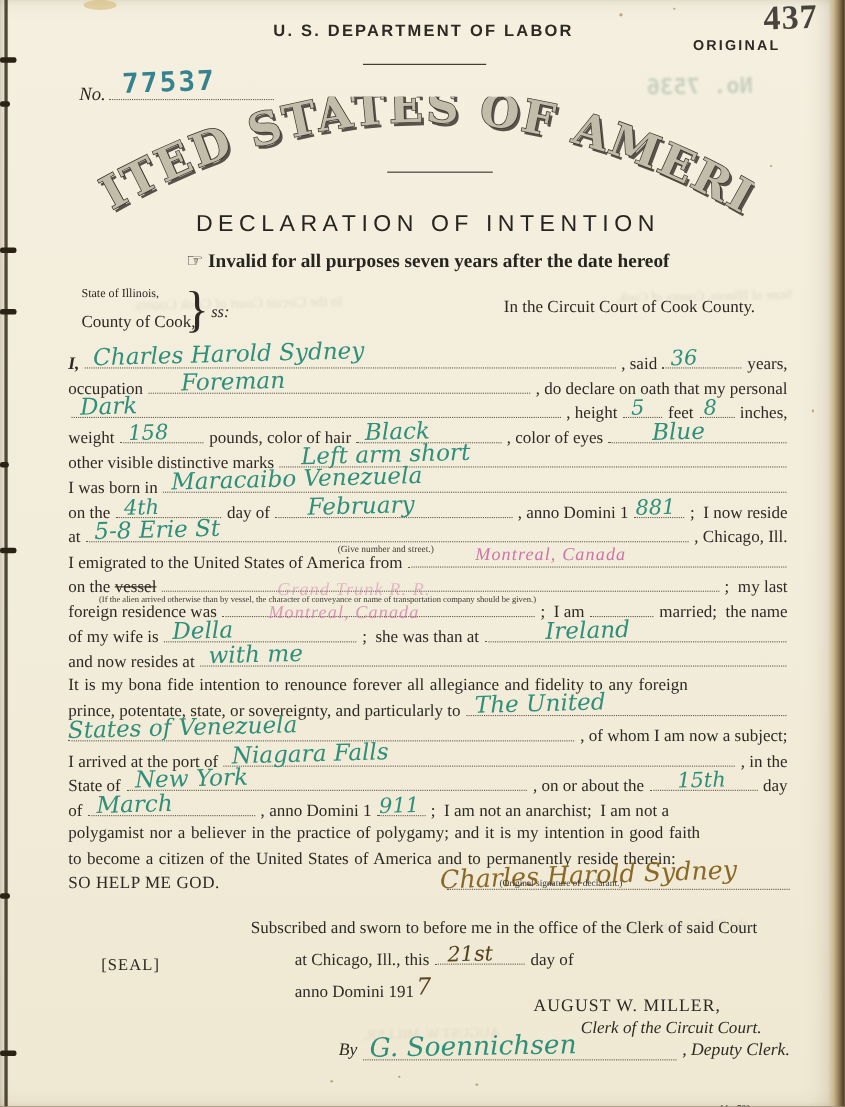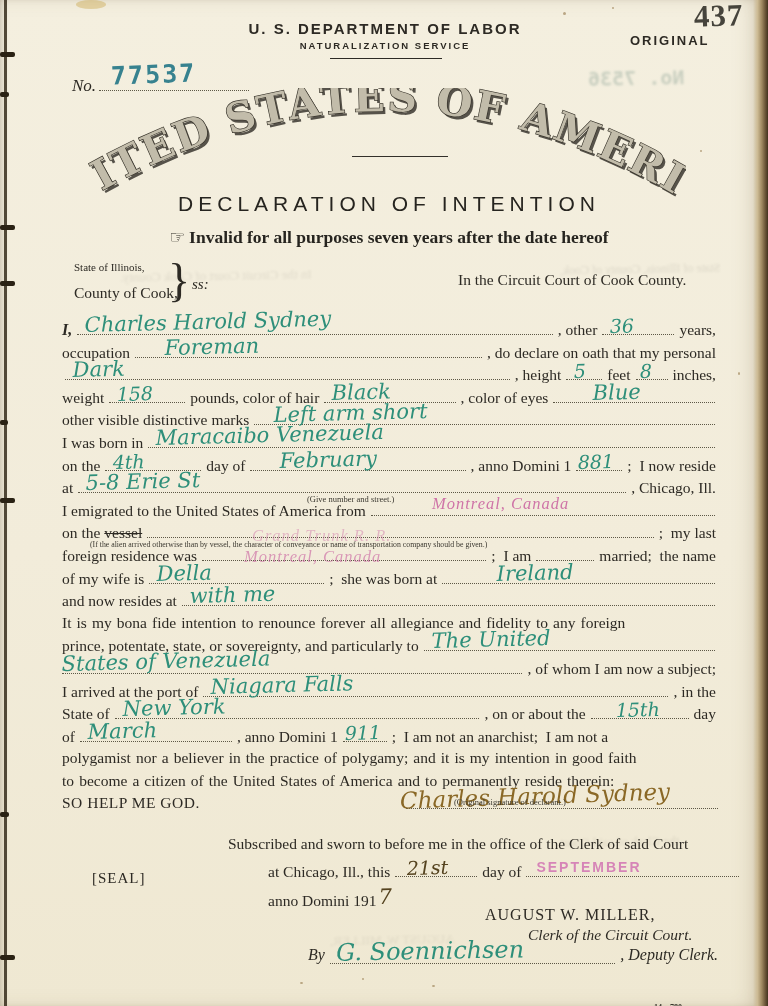--- a/index.html
+++ b/index.html
@@ -108,21 +108,20 @@
   <div class="speck" style="left:362px;top:978px;width:2px;height:2px"></div>
   <div class="speck" style="left:432px;top:985px;width:3px;height:2px"></div>
 
   <div class="ghost" style="left:588px;top:66px;font-size:20px;opacity:.28;font-family:'DejaVu Sans Mono',monospace;font-weight:bold">No. 7536</div>
   <div class="ghost" style="left:560px;top:262px;font-size:12px;opacity:.14;color:#55524a">State of Illinois, County of Cook,</div>
   <div class="ghost" style="left:120px;top:268px;font-size:13px;opacity:.12;color:#55524a">In the Circuit Court of Cook County.</div>
   <div class="ghost" style="left:560px;top:834px;font-size:13px;opacity:.13;color:#55524a">the Clerk of said Court</div>
   <div class="ghost" style="left:330px;top:932px;font-size:13px;opacity:.1;color:#55524a">AUGUST W. MILLER,</div>
 
   <div class="hdr-dept print sans">U. S. DEPARTMENT OF LABOR</div>
-  <div class="hdr-serv print sans">NATURALIZATION SERVICE</div>
   <div class="hdr-rule"></div>
   <div class="original print sans">ORIGINAL</div>
   <div class="folio">437</div>
 
   <div class="serial print">
     <span>No.</span>
     <span class="blank">
       <span class="stamp-num">77537</span>
     </span>
   </div>
@@ -149,21 +148,21 @@
   <div class="venue-county print">County of Cook,</div>
   <div class="venue-brace">}</div>
   <div class="venue-ss print">ss:</div>
   <div class="venue-court print">In the Circuit Court of Cook County.</div>
 
   <div class="content">
 
     <div class="line">
       <span class="t ornI">I,</span>
       <span class="blank grow"><span class="hw big">Charles Harold Sydney</span></span>
-      <span class="t">, other</span>
+      <span class="t">, said</span>
       <span class="blank" style="flex-basis:72px"><span class="hw">36</span></span>
       <span class="t">years,</span>
     </div>
 
     <div class="line">
       <span class="t">occupation</span>
       <span class="blank grow"><span class="hw big" style="left:30px">Foreman</span></span>
       <span class="t">, do declare on oath that my personal</span>
     </div>
 
@@ -229,21 +228,21 @@
       <span class="t">foreign residence was</span>
       <span class="blank grow"></span>
       <span class="t">;  I am</span>
       <span class="blank" style="flex-basis:58px"></span>
       <span class="t">married;  the name</span>
     </div>
 
     <div class="line">
       <span class="t">of my wife is</span>
       <span class="blank" style="flex-basis:175px"><span class="hw big">Della</span></span>
-      <span class="t">;  she was born at</span>
+      <span class="t">;  she was than at</span>
       <span class="blank grow"><span class="hw big" style="left:55px">Ireland</span></span>
     </div>
 
     <div class="line">
       <span class="t">and now resides at</span>
       <span class="blank grow"><span class="hw big">with me</span></span>
     </div>
 
     <div class="line">
       <span class="t full">It is my bona fide intention to renounce forever all allegiance and fidelity to any foreign</span>
@@ -302,21 +301,20 @@
   <div class="stamp" style="left:432px;top:494px;opacity:.85">Montreal, Canada</div>
   <div class="stamp" style="left:252px;top:526px;opacity:.38">Grand Trunk R. R.</div>
   <div class="stamp" style="left:244px;top:547px;opacity:.6">Montreal, Canada</div>
 
   <div class="jurat-sworn print">Subscribed and sworn to before me in the office of the Clerk of said Court</div>
   <div class="seal print">[SEAL]</div>
   <div class="jurat-l2 line print" style="position:absolute">
     <span class="t">at Chicago, Ill., this</span>
     <span class="blank" style="flex-basis:82px"><span class="hw dark" style="left:12px">21st</span></span>
     <span class="t">day of</span>
-    <span class="blank grow"><span class="stamp-month">SEPTEMBER</span></span>
   </div>
   <div class="jurat-l3 print">
     <span class="t">anno Domini 191</span>
     <span style="position:relative;width:20px;height:14px">
         <span class="hw dark" style="left:0;font-size:21px">7</span>
       </span>
   </div>
 
   <div class="clerk-name print">AUGUST W. MILLER,</div>
   <div class="clerk-title print">Clerk of the Circuit Court.</div>

